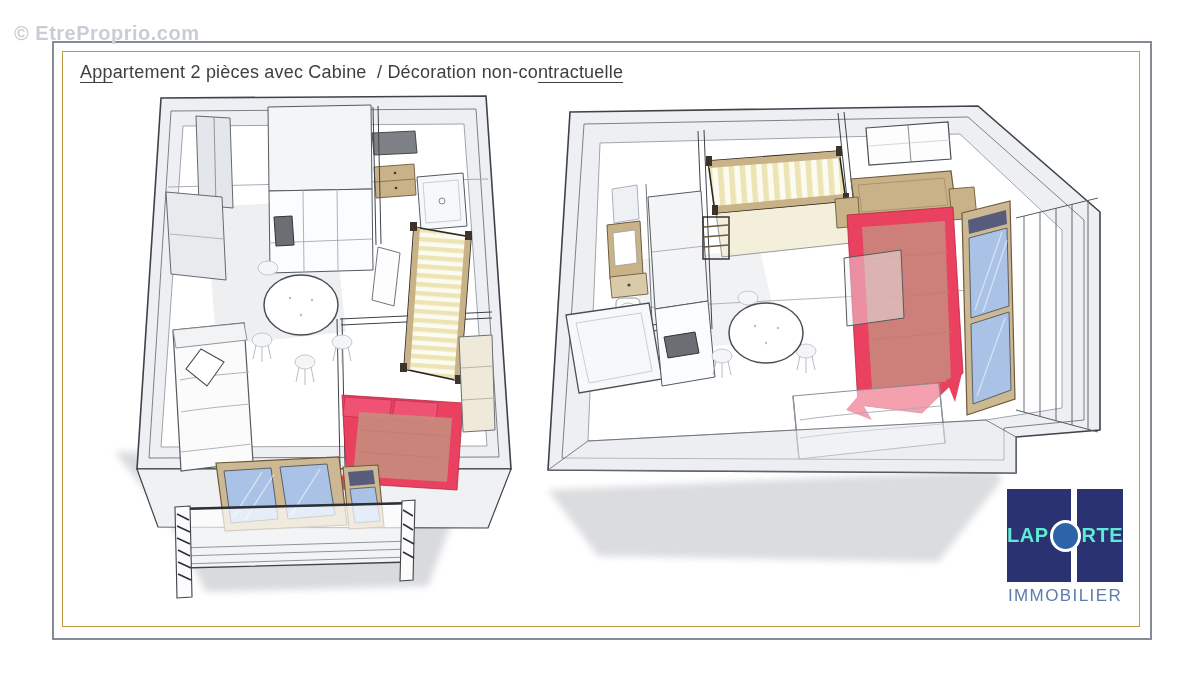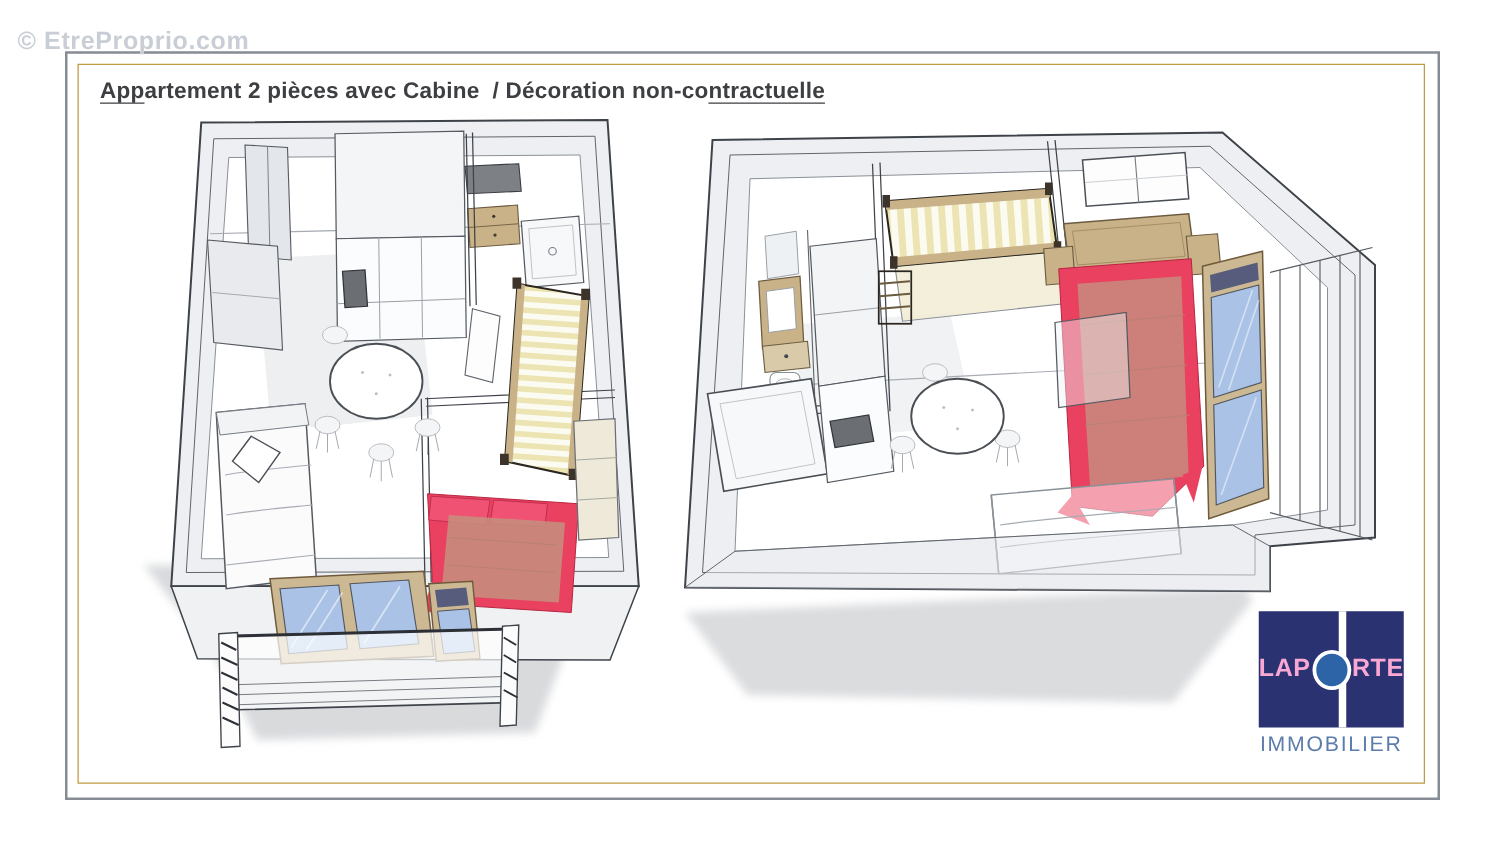--- a/index.html
+++ b/index.html
@@ -4,30 +4,30 @@
 <style>
   html,body{margin:0;padding:0;background:#ffffff;}
   #stage{position:relative;width:1200px;height:675px;background:#ffffff;overflow:hidden;
          font-family:"Liberation Sans",sans-serif;}
   .frame{position:absolute;left:52px;top:41px;width:1096px;height:595px;
          border:2px solid #868c94;background:#ffffff;}
   .gold{position:absolute;left:8px;top:8px;right:10px;bottom:11px;border:1px solid #bf9b45;}
   .watermark{position:absolute;left:14px;top:22px;font-size:20px;font-weight:700;
              letter-spacing:.5px;color:#c9cdd6;text-shadow:0 1px 0 #ffffff;z-index:30;}
   .title{position:absolute;left:80px;top:62px;font-size:18px;color:#3d3f42;
-         letter-spacing:.2px;white-space:pre;z-index:5;font-weight:bold;}
+         letter-spacing:.2px;white-space:pre;z-index:5;}
   .title .u{text-decoration:underline;text-underline-offset:4px;text-decoration-thickness:1px;}
   svg.plan{position:absolute;}
   .plan-left{left:105px;top:88px;width:440px;height:512px;}
   .plan-right{left:540px;top:95px;width:565px;height:475px;}
   .logo{position:absolute;left:1007px;top:489px;width:116px;z-index:20;}
   .logo-square{position:relative;width:116px;height:93px;}
   .logo-bar{position:absolute;left:55%;top:0;width:6px;height:100%;background:#ffffff;}
   .logo-row{position:absolute;inset:0;display:flex;align-items:center;justify-content:center;
-            color:#f9a8d4;font-size:20px;font-weight:600;letter-spacing:.5px;border-radius:18px;}
+            color:#5eead4;font-size:20px;font-weight:600;letter-spacing:.5px;border-radius:18px;}
   .logo-o{width:26px;height:26px;border-radius:50%;border:3px solid #ffffff;margin:0 1px;
           position:relative;z-index:2;}
   .logo-sub{margin-top:4px;text-align:center;font-size:17px;letter-spacing:1.4px;
             color:#5c7cab;font-weight:400;}
 </style>
 </head>
 <body>
 
 <div id="stage">
 

